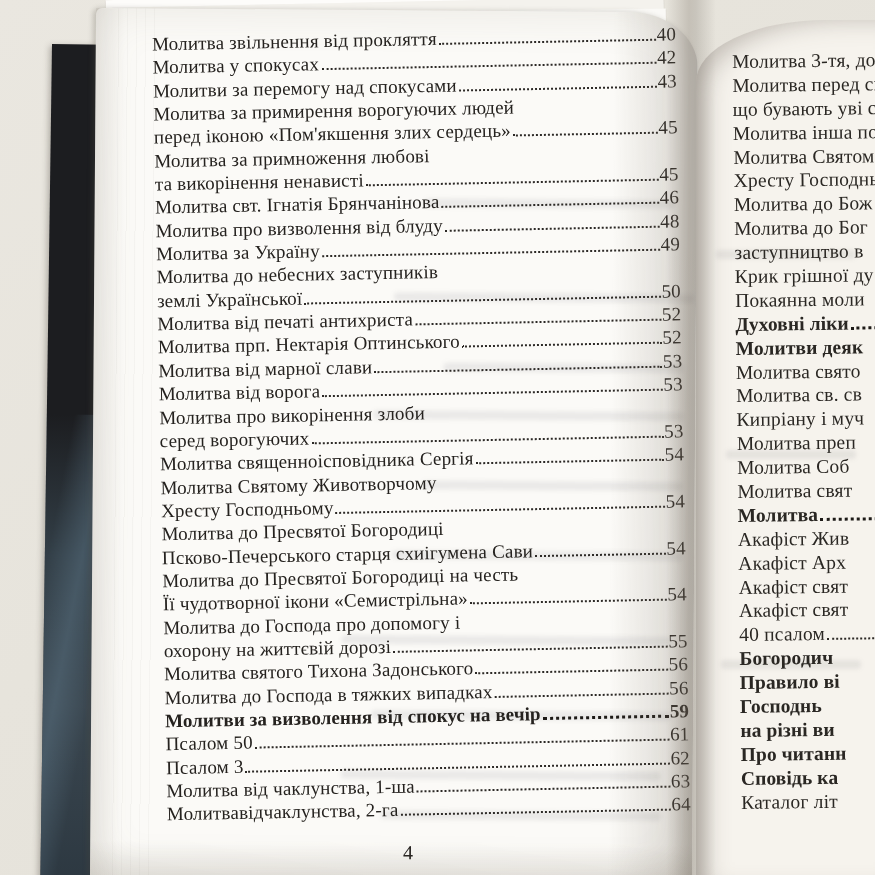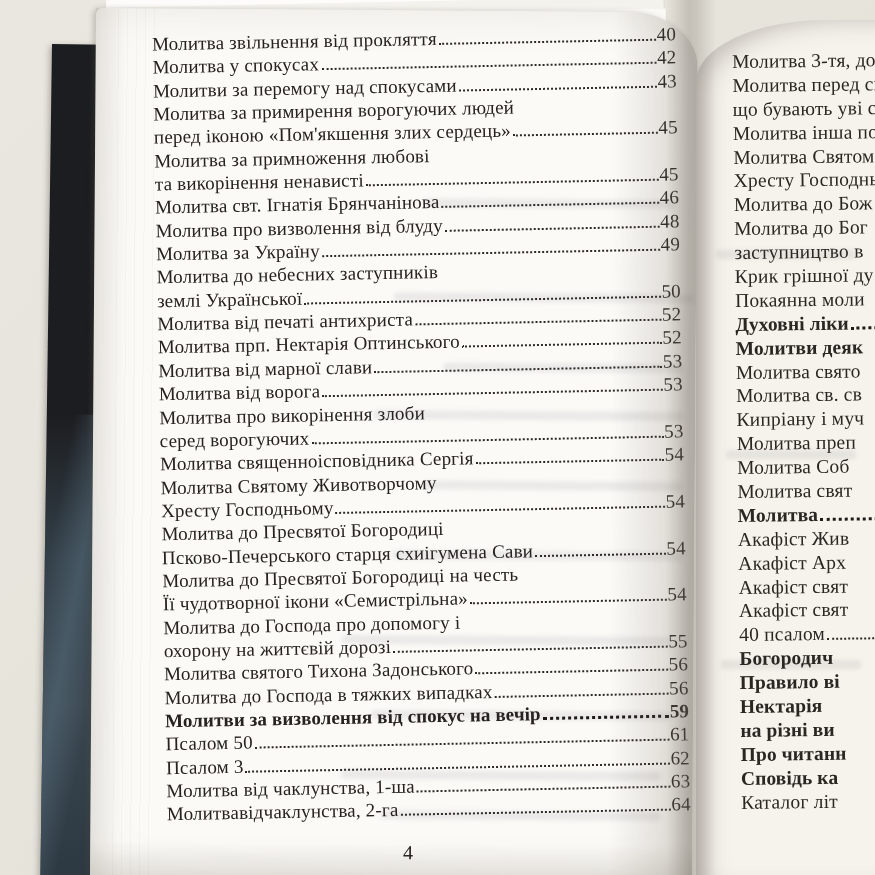--- a/index.html
+++ b/index.html
@@ -350,21 +350,21 @@
         <span class="t">40 псалом</span>
         <span class="dots"></span>
       </div>
       <div class="toc-row bold">
         <span class="t">Богородич</span>
       </div>
       <div class="toc-row bold">
         <span class="t">Правило ві</span>
       </div>
       <div class="toc-row bold">
-        <span class="t">Нектарія</span>
+        <span class="t">Господнь</span>
       </div>
       <div class="toc-row bold">
         <span class="t">на різні ви</span>
       </div>
       <div class="toc-row bold">
         <span class="t">Про читанн</span>
       </div>
       <div class="toc-row bold">
         <span class="t">Сповідь ка</span>
       </div>

